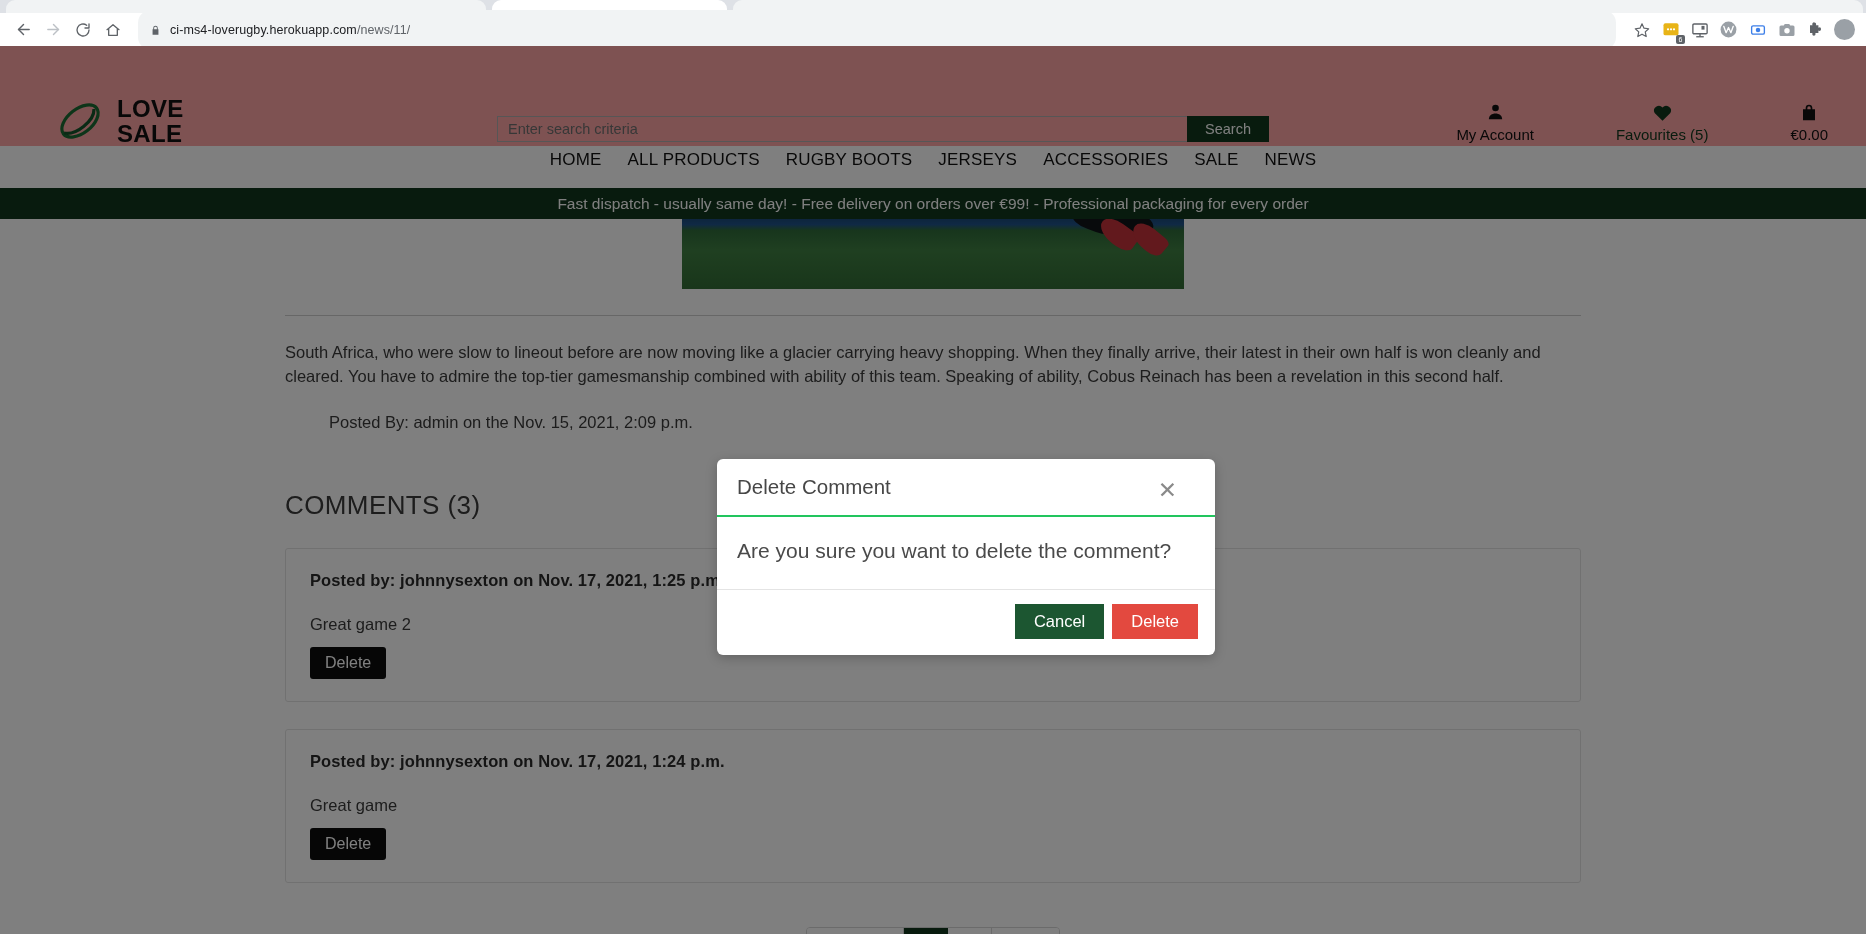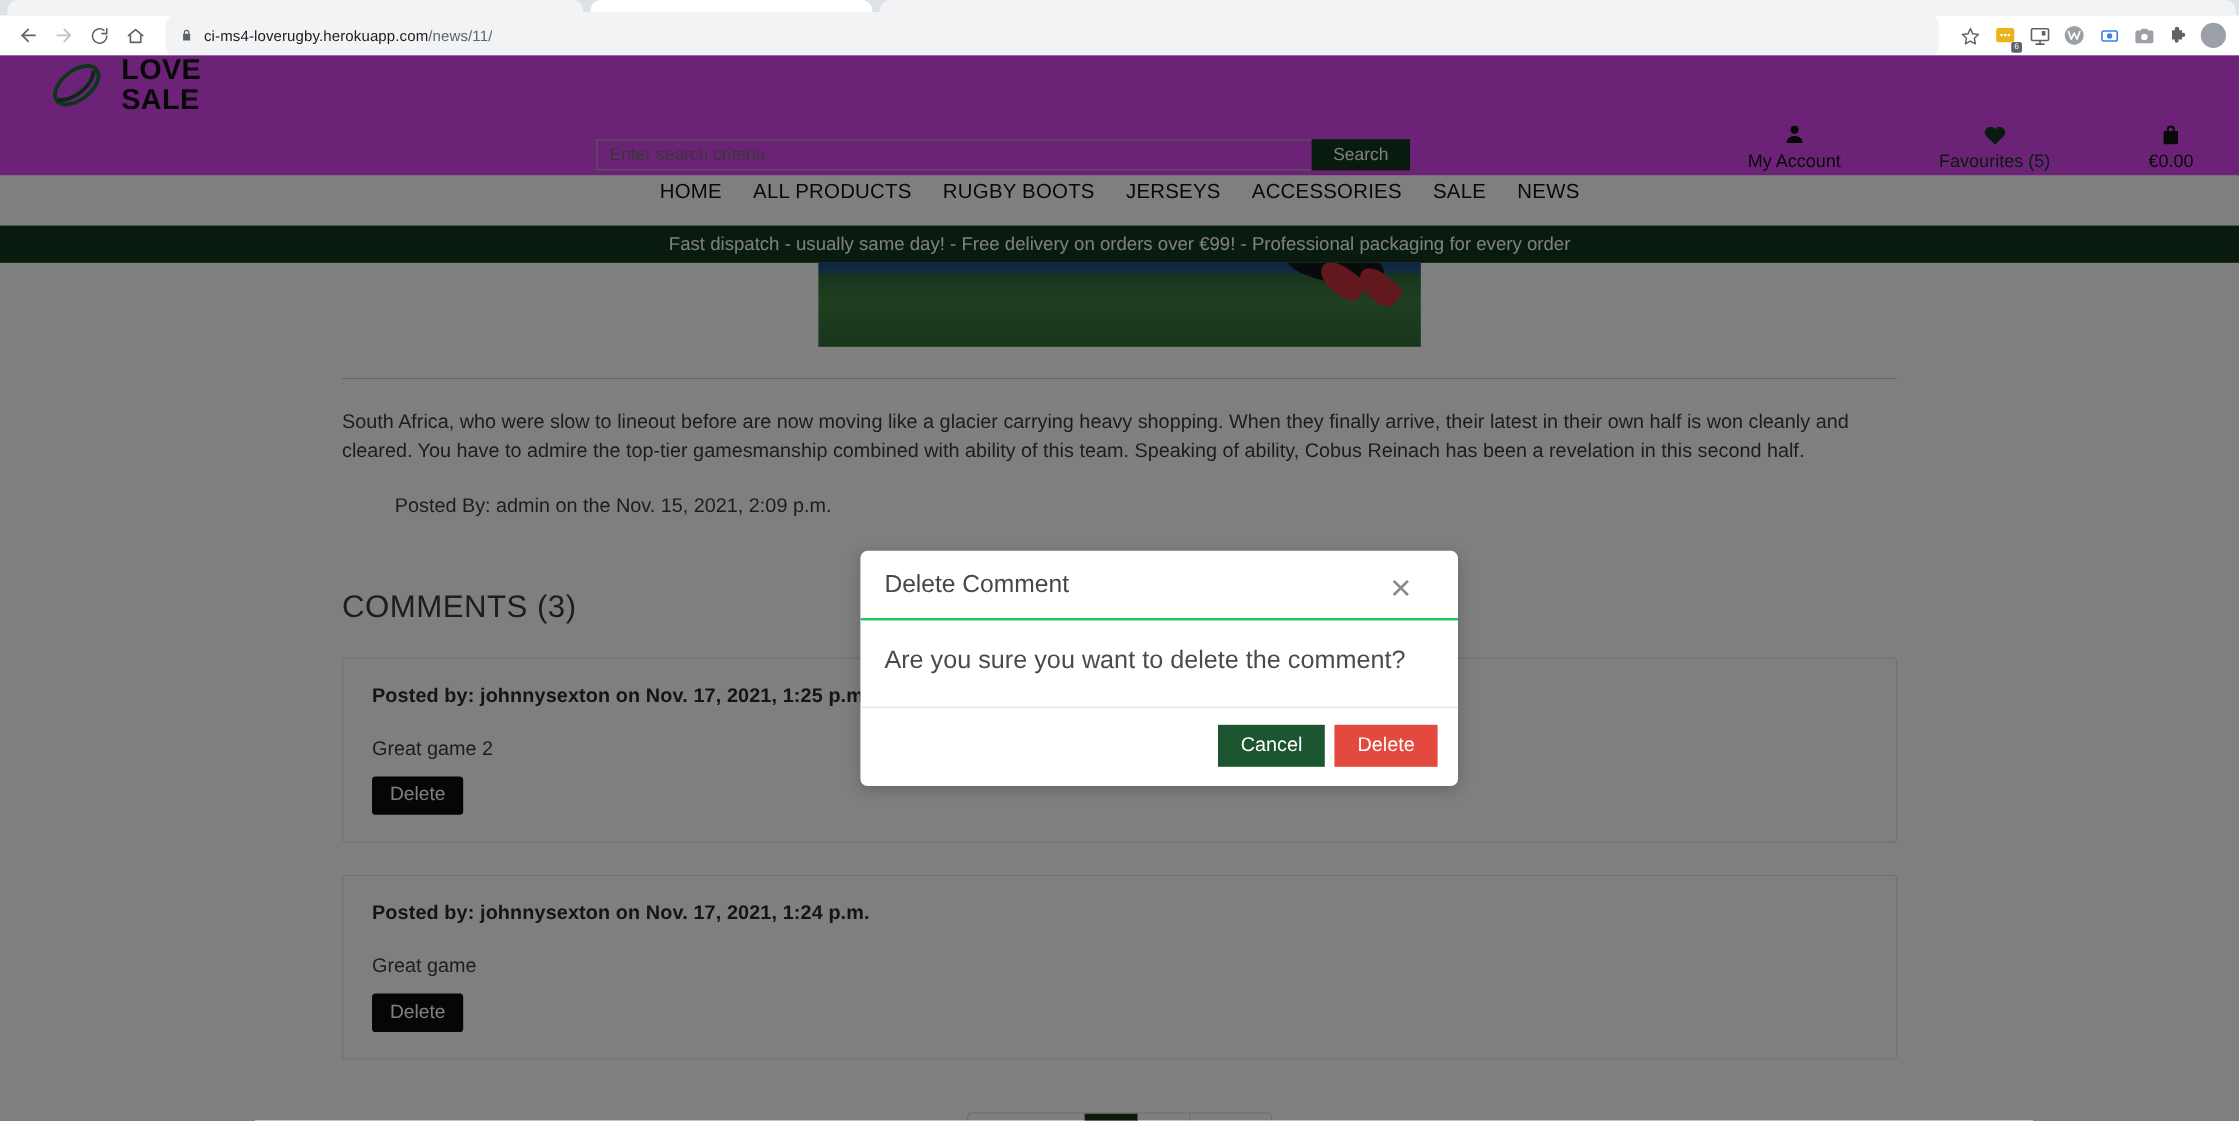--- a/index.html
+++ b/index.html
@@ -120,42 +120,42 @@
   #backdrop {
     position: absolute;
     inset: 0;
     background: rgba(0,0,0,0.5);
     z-index: 40;
   }
 
   
   .site-header {
     height: 100px;
-    background: #d946ef;
-    display: flex;
-    align-items: flex-start;
-    padding: 0 38px;
+    background: #fca5a5;
+    display: flex;
+    align-items: flex-end;
+    padding: 0 54px;
     position: relative;
   }
   .logo { display: flex; align-items: center; gap: 11px; flex: 0 0 auto; }
   .logo-ball { width: 52px; height: 48px; flex: 0 0 auto; }
   .logo-text {
     font-size: 24px;
     font-weight: 700;
     line-height: 25px;
     color: #111111;
     letter-spacing: 0.3px;
   }
 
   .search-wrap {
     position: absolute;
     left: 497px;
     top: 70px;
     display: flex;
-    width: 678px;
+    width: 772px;
     height: 26px;
   }
   .search-input {
     flex: 1 1 auto;
     height: 26px;
     border: 1px solid #adadad;
     border-right: none;
     background: transparent;
     padding: 0 10px;
     font-size: 14.5px;

